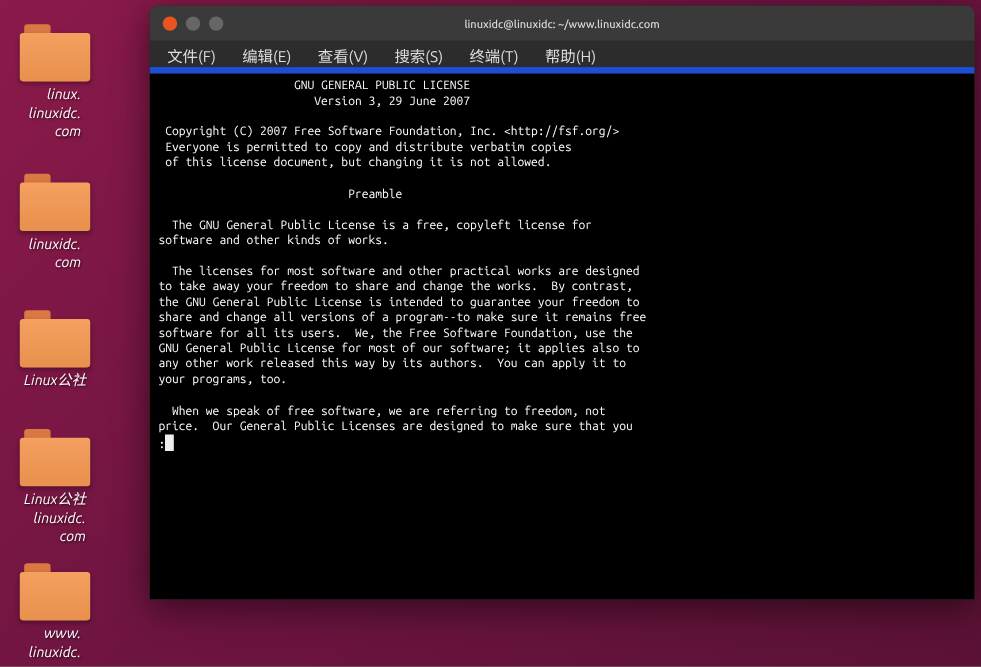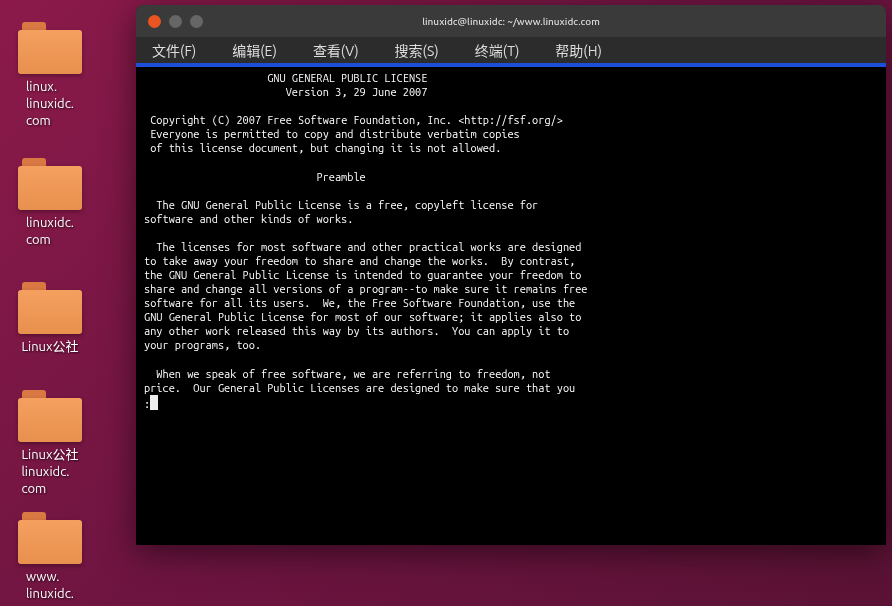--- a/index.html
+++ b/index.html
@@ -41,24 +41,25 @@
   left: 0;
   width: 64px;
   height: 44px;
   background: linear-gradient(180deg, #f5a060 0%, #e8904d 100%);
   border-radius: 3px;
   box-shadow: 0 2px 4px rgba(0,0,0,0.3);
 }
 .desktop-icon .label {
   color: #fff;
   font-size: 13px;
-  text-align: left;
+  text-align: right;
   text-shadow: 1px 1px 2px rgba(0,0,0,0.7);
   line-height: 1.3;
   white-space: pre-line;
+  font-style: italic;
 }
 
 .terminal-window {
   position: absolute;
   left: 136px;
   top: 5px;
   width: 750px;
   height: 540px;
   background: #2c2c2c;
   border-radius: 8px 8px 0 0;
@@ -96,24 +97,24 @@
   color: #ddd;
   font-size: 10px;
   font-weight: 500;
   pointer-events: none;
 }
 
 .menubar {
   height: 30px;
   background: #2c2c2c;
   display: flex;
-  align-items: center;
+  align-items: flex-start;
   padding: 0 8px;
-  gap: 20px;
-  border-bottom: 4px solid #1d4ed8;
+  gap: 8px;
+  border-bottom: 6px solid #1d4ed8;
 }
 .menu-item {
   color: #ddd;
   font-size: 14px;
   padding: 4px 8px;
   cursor: pointer;
 }
 
 .terminal-body {
   flex: 1;

